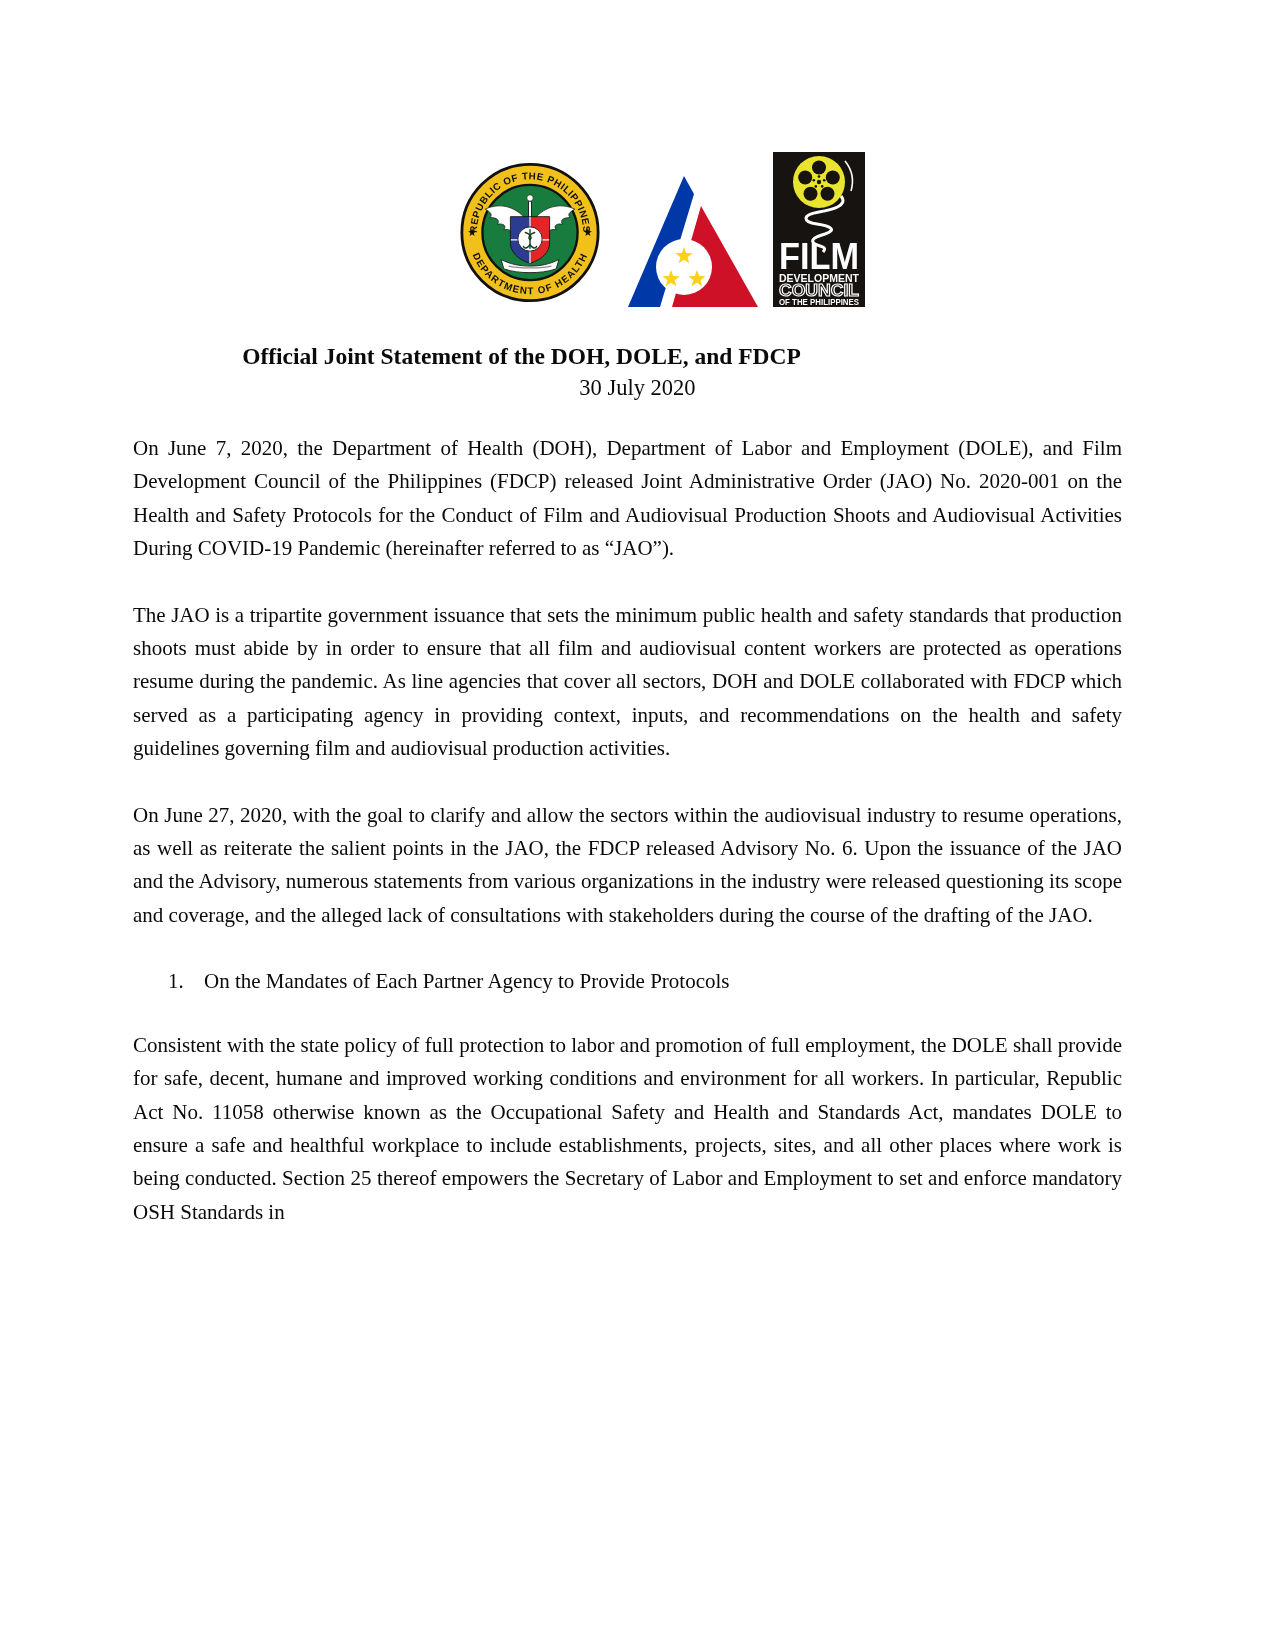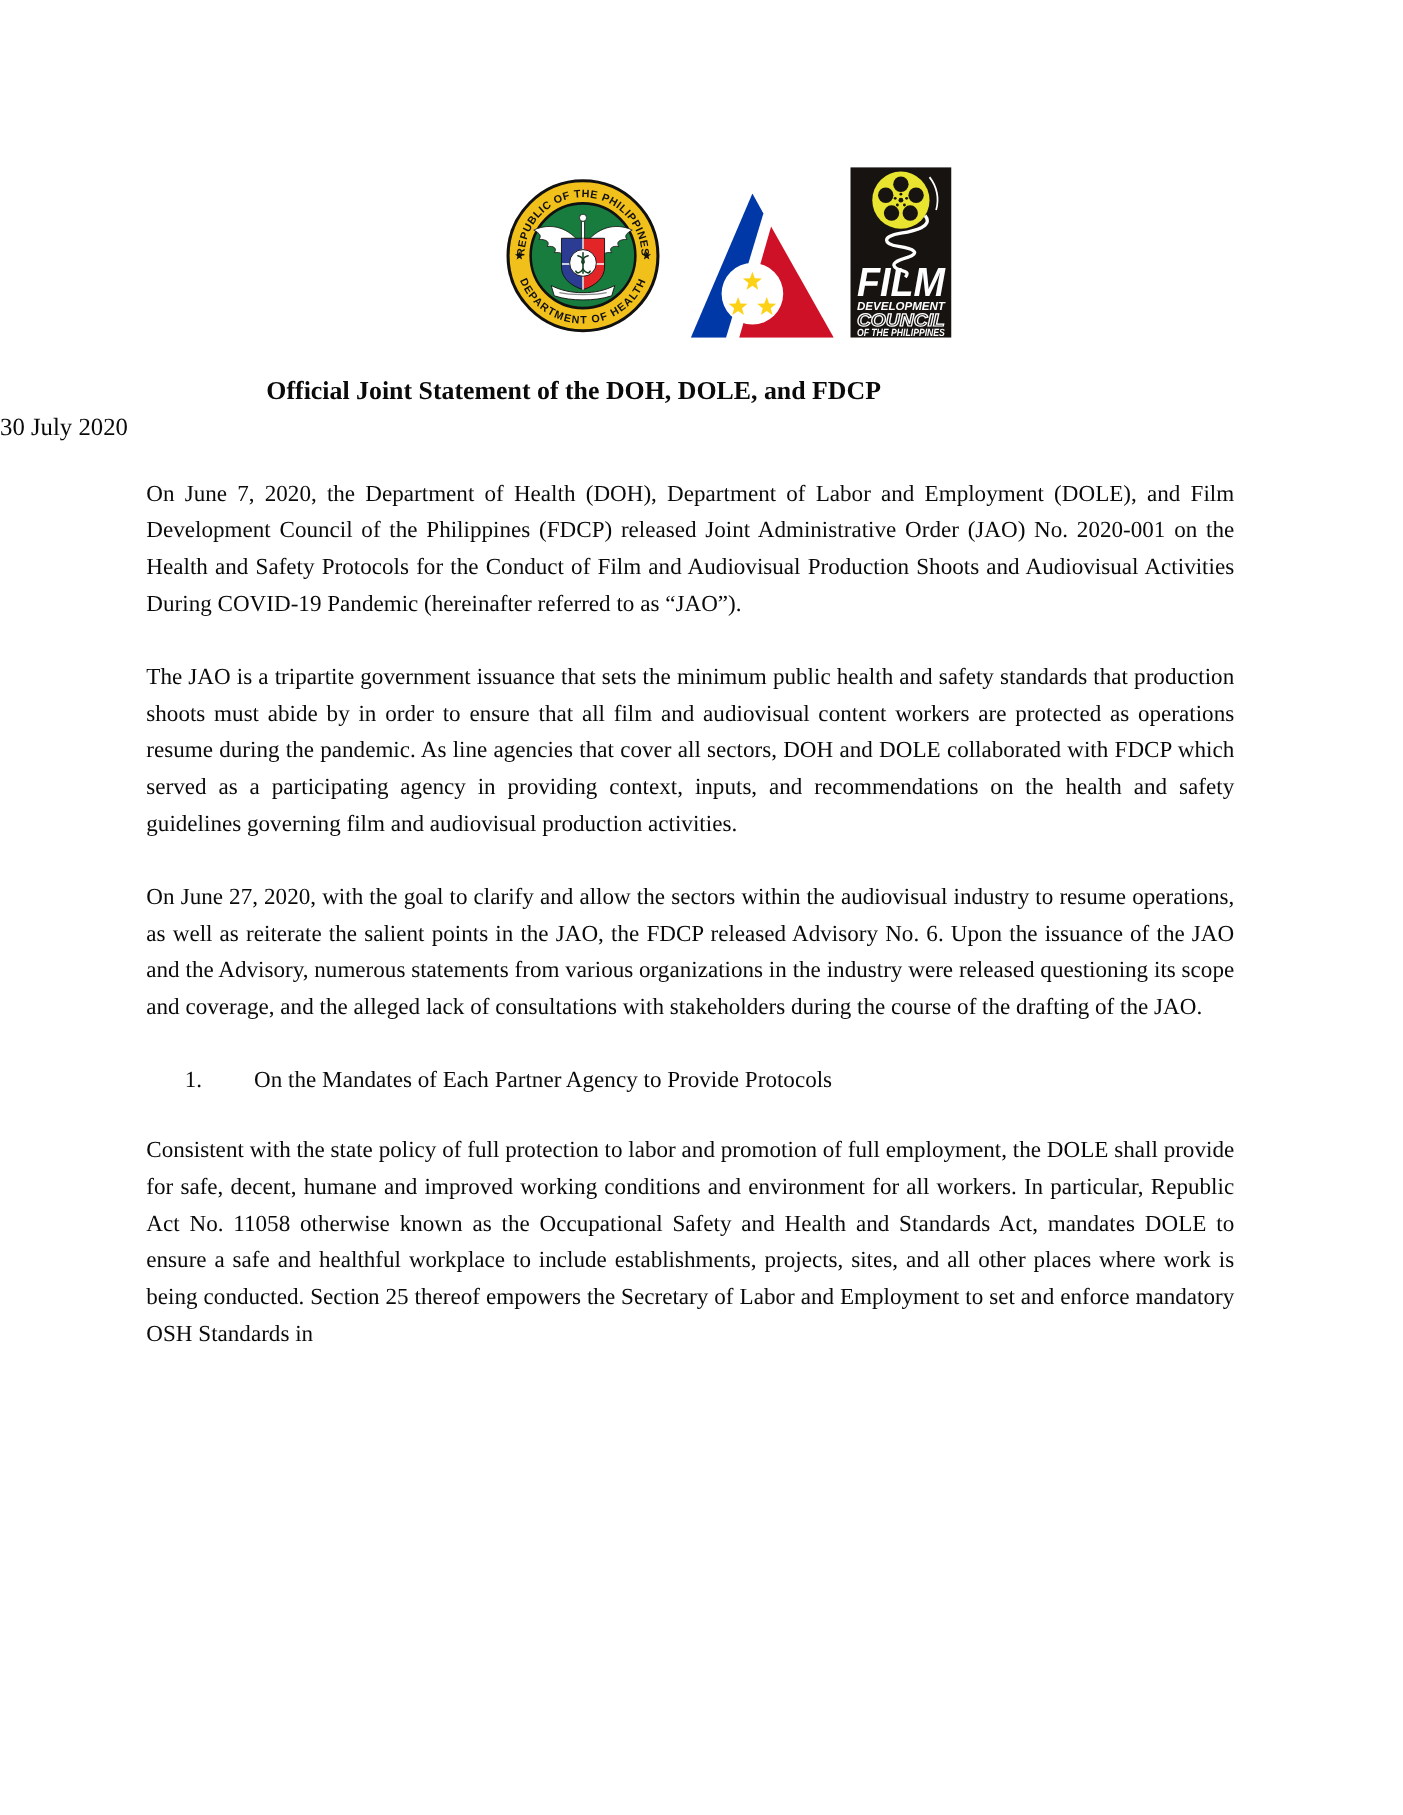--- a/index.html
+++ b/index.html
@@ -9,39 +9,39 @@
     margin:0 auto;
     background:#ffffff;
     color:#0a0a0a;
     font-family:"Liberation Serif", serif;
     overflow:hidden;
   }
   
   .logo { position:absolute; }
   .logo-doh  { left:460px; top:158px; width:140px; height:149px; }
   .logo-dole { left:628px; top:176px; width:130px; height:131px; }
-  .logo-fdcp { left:773px; top:152px; width:92px;  height:155px;font-style:italic; }
+  .logo-fdcp { left:773px; top:152px; width:92px;  height:155px; }
   .logo svg { display:block; width:100%; height:100%; }
 
   .doc-title {
     position:absolute; top:343px; left:0; width:1043px;
     text-align:center; font-weight:bold; font-size:23.5px; line-height:27px;
   }
   .doc-date {
     position:absolute; top:375px; left:0; width:1275px;
-    font-size:22.5px; line-height:26px;
+    text-align:center; font-size:22.5px; line-height:26px;
   }
   .doc-body {
     position:absolute; top:432px; left:133px; width:989px;
     font-size:21px; line-height:33.4px;
   }
   .doc-body p { margin:0 0 33px 0; text-align:justify; }
   .list-row { display:flex; margin:0 0 30px 0; padding-left:35px; }
   .list-num { width:36px; flex:0 0 36px; }
-  .list-heading { flex:1;margin-left:27px; }
+  .list-heading { flex:1; }
   .sub-para { margin-left:71px; margin-bottom:0; }
 
   .ring-text { font-family:"Liberation Sans", sans-serif; font-weight:bold; fill:#101010; }
   .fdcp-text { font-family:"Liberation Sans", sans-serif; font-weight:bold; }
 </style>
 </head>
 <body>
 
 <div class="page">
 

